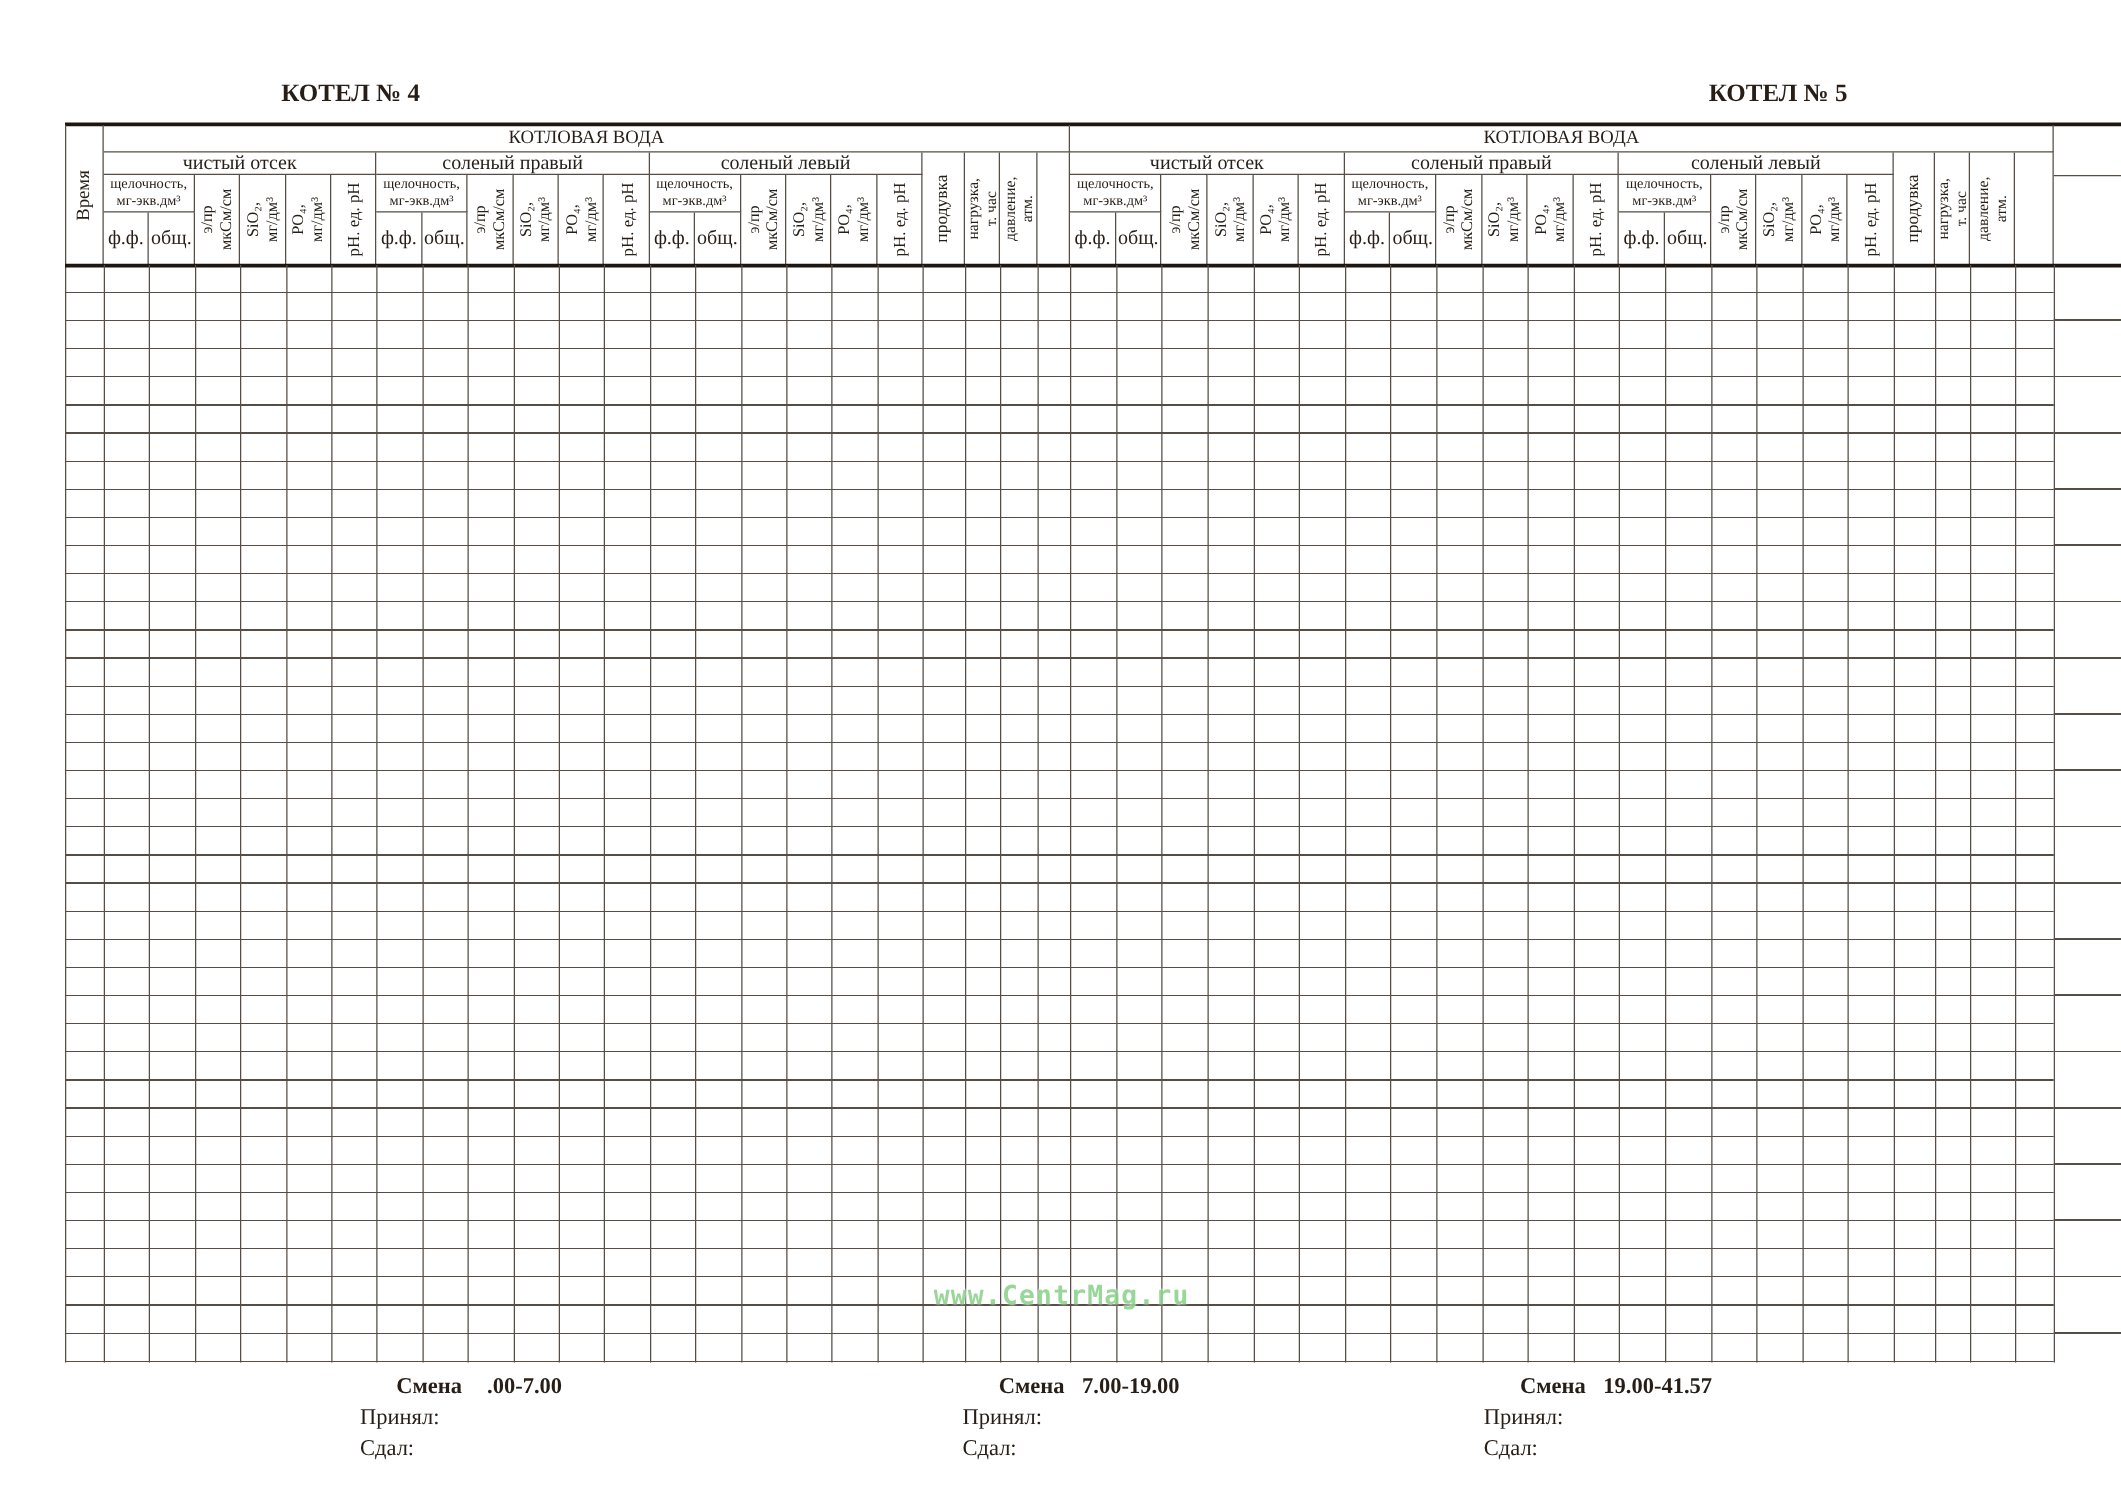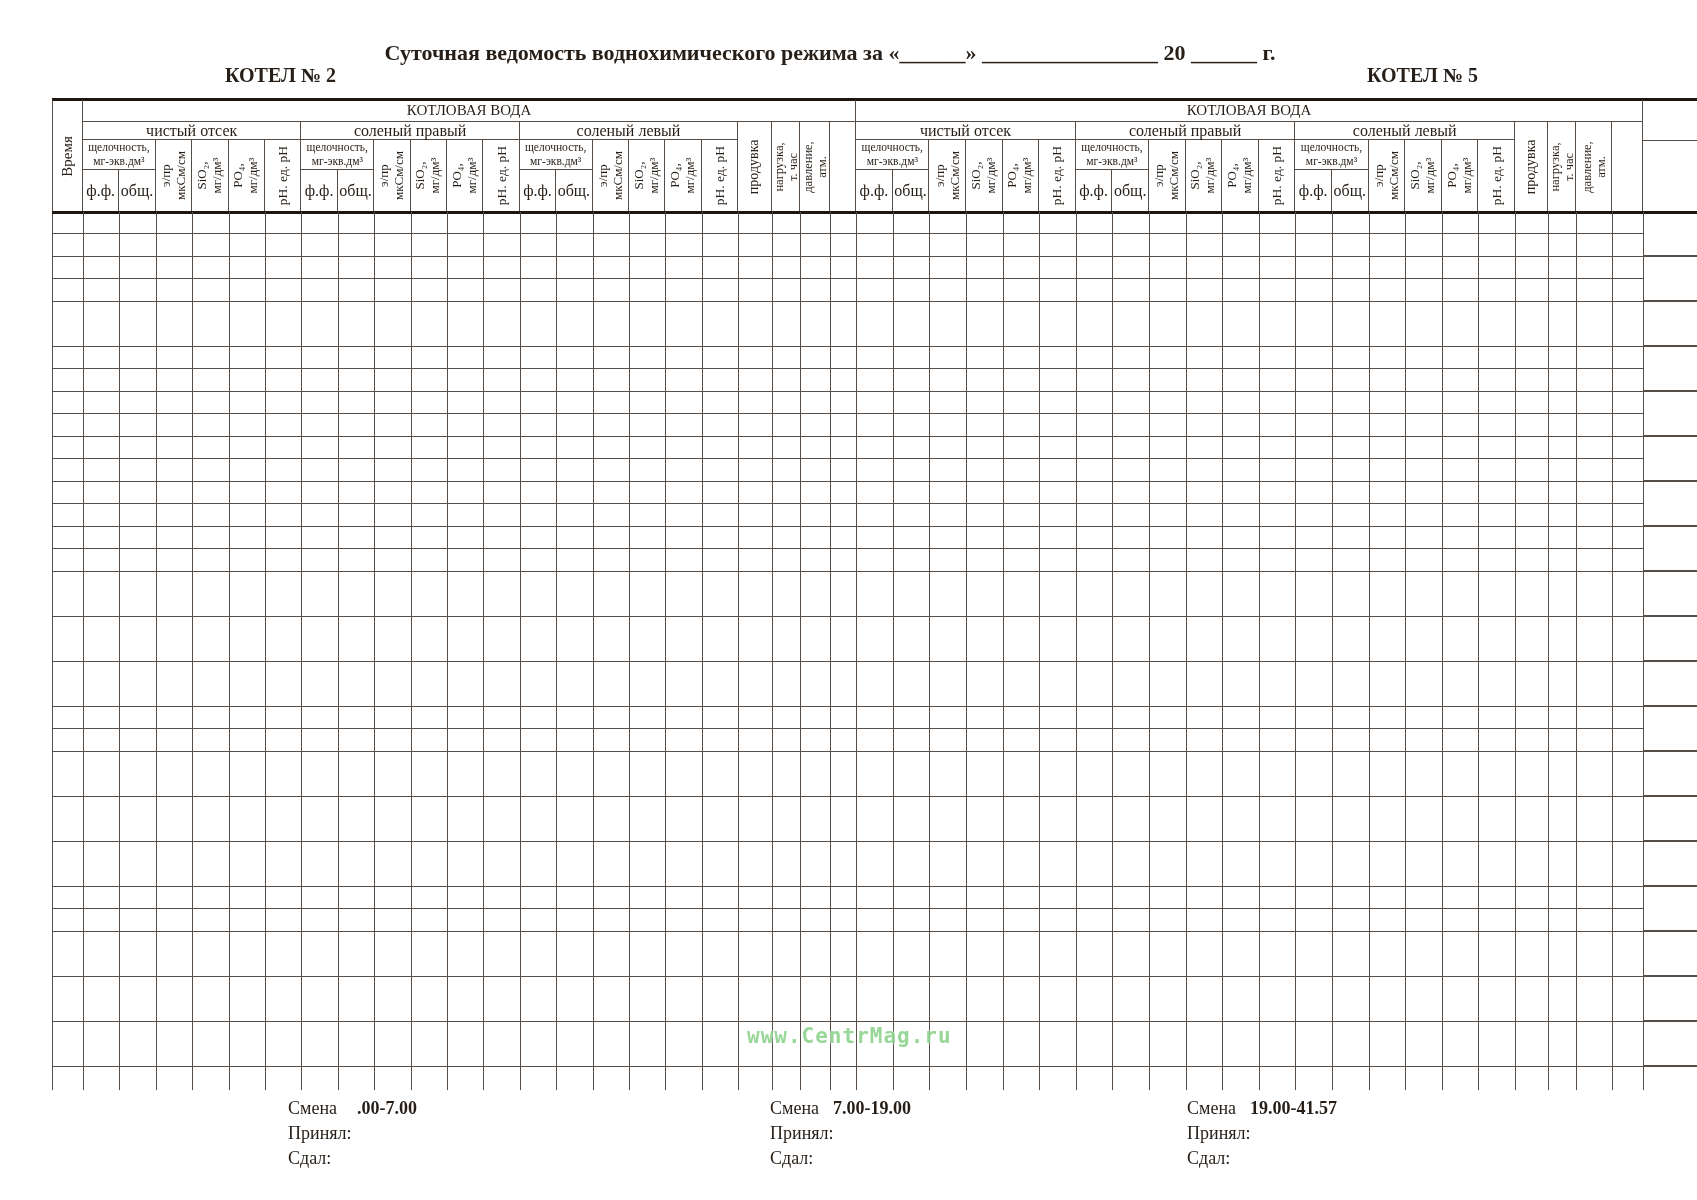--- a/index.html
+++ b/index.html
@@ -30,38 +30,37 @@
   .vlabel{
     transform:rotate(-90deg);
     white-space:nowrap;line-height:1.08;text-align:center;
   }
   .hline,.vline{position:absolute;background:var(--ln);}
   .thick{position:absolute;background:var(--thick);}
   .alk{font-size:11.5px;line-height:1.15;}
   .two{line-height:1.12;}
   .bodyrows{position:absolute;}
   .shift{position:absolute;top:1096px;font-size:18px;line-height:25px;white-space:nowrap;}
-  .shift .s1{font-weight:normal;}
+  .shift .s1{font-weight:bold;margin-left:29px;}
   .shift .t{margin-left:14px;font-weight:bold;}
   .shift .t.widegap{margin-left:20px;}
   .wm{
     position:absolute;left:747px;top:1024px;
     font-family:"DejaVu Sans Mono", monospace;
     font-size:21px;font-weight:bold;letter-spacing:1px;
     text-shadow:0 0 3px rgba(255,255,255,.95), 0 0 1px rgba(255,255,255,.9);
     opacity:.9;white-space:nowrap;
   }
 </style>
 </head>
 <body>
 
 <div class="sheet">
 
-  <div class="title">Суточная ведомость воднохимического режима за «______» ________________ 20 ______ г.</div>
-  <div class="boiler" style="left:225px">КОТЕЛ № 2</div>
+  <div class="boiler" style="left:225px">КОТЕЛ № 4</div>
   <div class="boiler" style="left:1367px">КОТЕЛ № 5</div>
 
   <div id="tbl">
       <div class="thick" style="left: 52px; top: 98px; width: 1645px; height: 3px;"></div>
       <div class="vline" style="left: 52px; top: 100px; width: 1px; height: 989.5px;"></div>
       <div class="cell" style="left: 52px; top: 100px; width: 31px; height: 112px;">
         <div class="vlabel two" style="font-size: 15px;">
           <div>Время</div>
         </div>
       </div>

